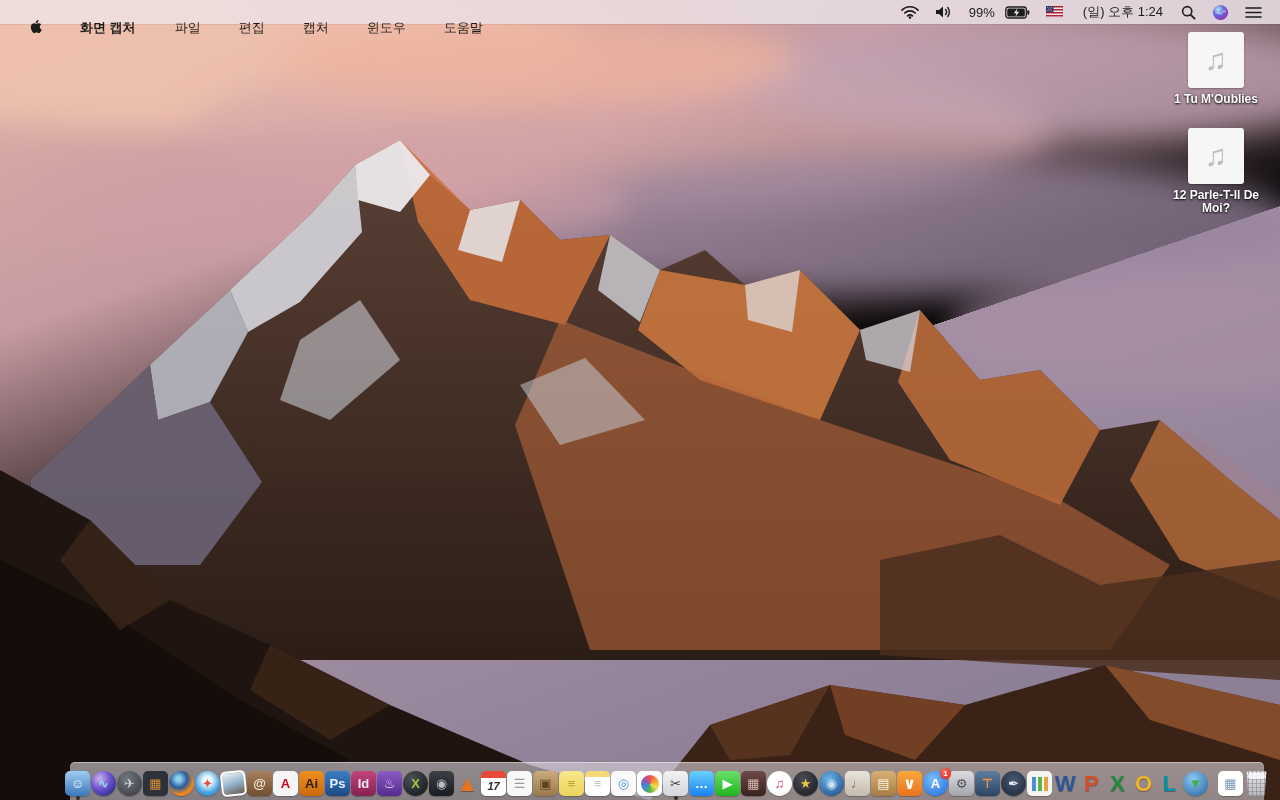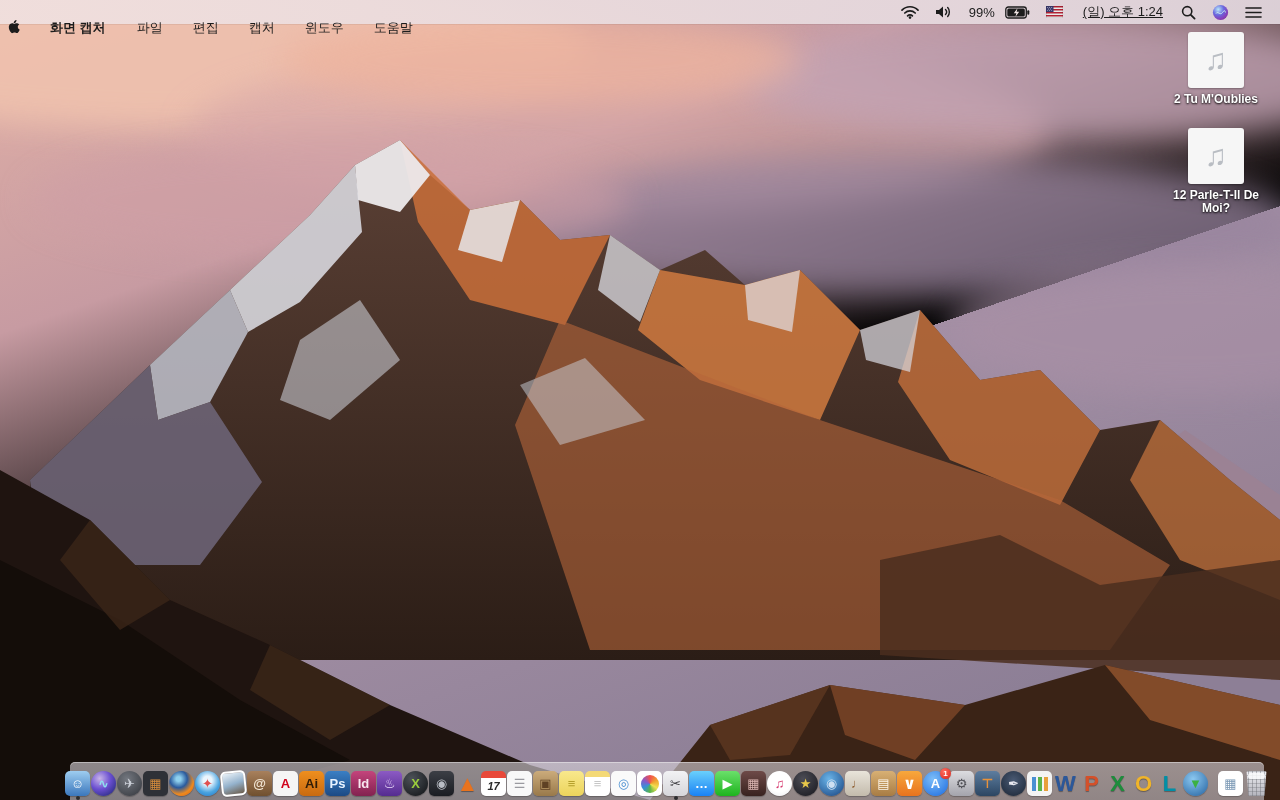--- a/index.html
+++ b/index.html
@@ -7,28 +7,28 @@
   body { font-family:"Liberation Sans","DejaVu Sans",sans-serif; position:relative; background:#8d7f96; }
 
   
   #wallpaper { position:absolute; inset:0; width:1280px; height:800px; display:block; }
 
   
   .menubar { position:absolute; top:0; left:0; right:0; height:24px;
     background:linear-gradient(90deg, rgba(240,224,223,.93), rgba(226,215,222,.93));
     display:flex; align-items:center; font-size:13px; color:#1c1c1c;
     box-shadow:0 0 1px rgba(0,0,0,.35); z-index:50; }
-  .mb-left { display:flex; align-items:center; gap:8px; padding-left:0;margin-top:32px; }
+  .mb-left { display:flex; align-items:center; gap:16px; padding-left:22px;margin-top:32px; }
   .mb-apple { width:30px; display:flex; justify-content:center; }
   .mb-app { font-weight:700; padding:0 12px; }
   .mb-item { padding:0 11px; }
   .mb-right { margin-left:auto; display:flex; align-items:center; padding-right:10px; }
   .st { display:flex; align-items:center; padding:0 8px; }
   .mb-batt-pct { padding:0 2px 0 8px; }
-  .mb-clock { padding:0 10px 0 12px;text-decoration:underline; }
+  .mb-clock { padding:0 10px 0 12px; }
 
   
   .desktop-icons { position:absolute; top:32px; right:6px; width:116px;
     display:flex; flex-direction:column; align-items:center; z-index:10; }
   .desk-item { display:flex; flex-direction:column; align-items:center; margin-bottom:22px; width:116px; }
   .desk-label { margin-top:5px; color:#fff; font-size:12px; font-weight:700; text-align:center;
     line-height:13px; text-shadow:0 1px 2px rgba(0,0,0,.85), 0 0 3px rgba(0,0,0,.5); max-width:110px; }
   .di-hd { width:58px; height:48px; border-radius:6px; position:relative;
     background:linear-gradient(180deg,#ececee 0%,#c2c4c8 55%,#9da0a6 100%);
     box-shadow:inset 0 0 0 1px rgba(60,60,64,.35), 0 1px 2px rgba(0,0,0,.3); }
@@ -242,21 +242,21 @@
       </svg>
     </span>
   </div>
 </header>
 
 <section class="desktop-icons">
     <div class="desk-item">
       <div class="desk-icon di-audio">
         <span class="di-glyph">♫</span>
       </div>
-      <div class="desk-label">2 Tu M'Oublies</div>
+      <div class="desk-label">1 Tu M'Oublies</div>
     </div>
     <div class="desk-item">
       <div class="desk-icon di-audio">
         <span class="di-glyph">♫</span>
       </div>
       <div class="desk-label">12 Parle-T-Il De Moi?</div>
     </div>
   </section>
 
 <footer class="dock">

